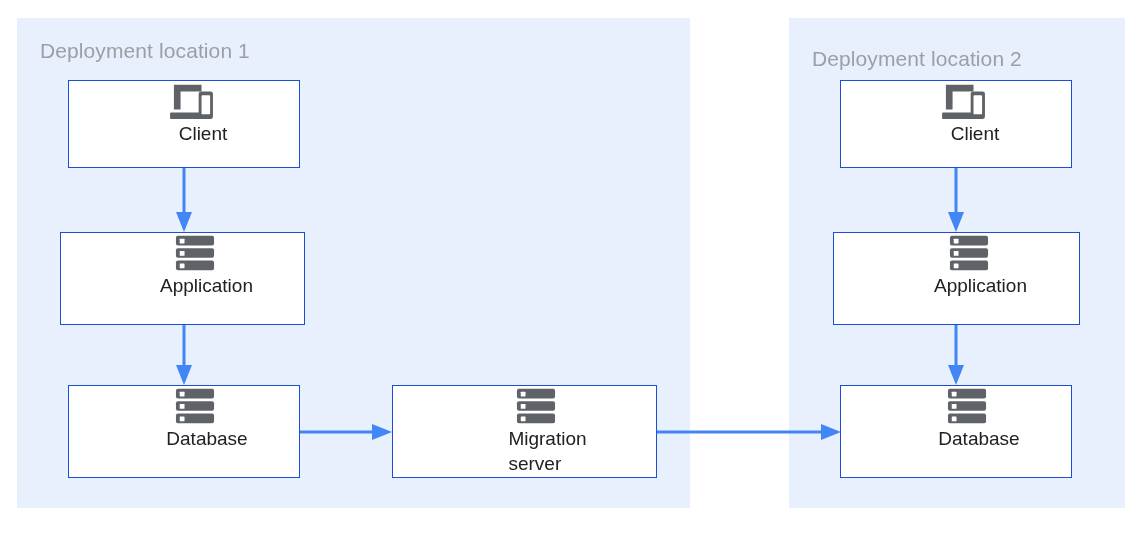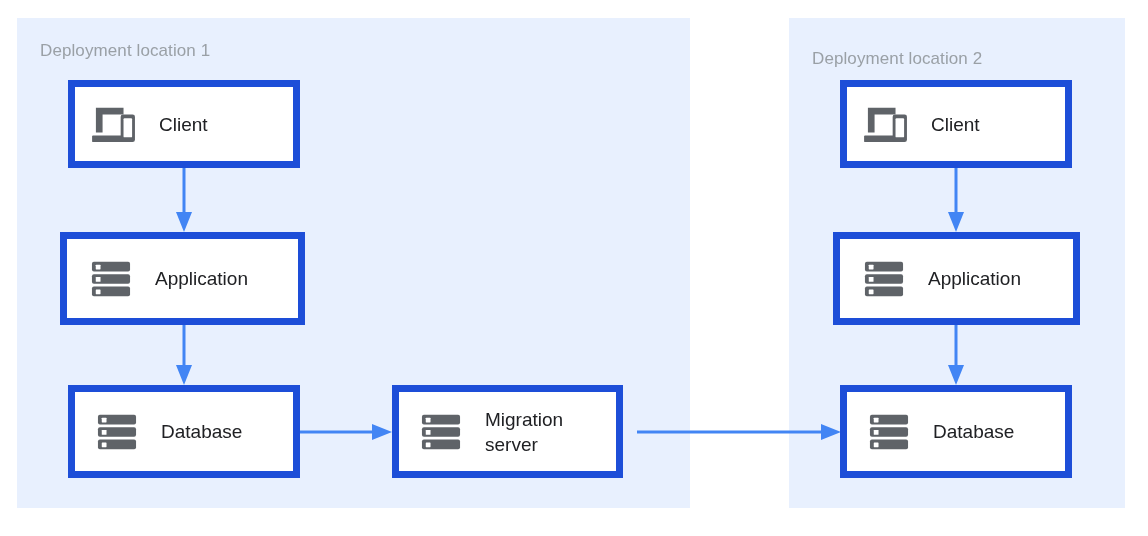--- a/index.html
+++ b/index.html
@@ -11,35 +11,36 @@
   }
   #stage{position:relative;width:1148px;height:536px;}
 
   .zone{
     position:absolute;
     background:#E8F0FE;
   }
   .zone-label{
     position:absolute;
     color:#9AA0A6;
-    font-size:17px;
+    font-size:21px;
     line-height:20px;
     letter-spacing:.1px;
     white-space:nowrap;
   }
 
   .node{
     position:absolute;
     background:#ffffff;
-    border:7px solid #1d4ed8;
+    border:1px solid #1d4ed8;
     box-sizing:border-box;
     display:flex;
     align-items:center;
     justify-content:flex-start;
     z-index:3;
+    flex-direction:column;
   }
   .node .icon-wrap{
     flex:0 0 auto;
     display:flex;
     align-items:center;
     justify-content:center;
   }
   .node .node-label{
     color:#202124;
     font-size:19px;
@@ -145,21 +146,21 @@
         <rect x="5" y="6" width="5" height="5" rx="0.5" fill="#FFFFFF"></rect>
         <rect x="1" y="16" width="40" height="10" rx="2" fill="#5F6368"></rect>
         <rect x="5" y="19" width="5" height="5" rx="0.5" fill="#FFFFFF"></rect>
         <rect x="1" y="29" width="40" height="10" rx="2" fill="#5F6368"></rect>
         <rect x="5" y="32" width="5" height="5" rx="0.5" fill="#FFFFFF"></rect>
       </svg>
     </span>
     <span class="node-label" style="margin-left:24px;">Database</span>
   </div>
 
-  <div class="node" style="left:392px;top:385px;width:231px;height:93px;padding-left:22px;">
+  <div class="node" style="left:392px;top:385px;width:265px;height:93px;padding-left:22px;">
     <span class="icon-wrap">
       <svg class="icon-server" viewBox="0 0 42 42">
         <rect x="1" y="3" width="40" height="10" rx="2" fill="#5F6368"></rect>
         <rect x="5" y="6" width="5" height="5" rx="0.5" fill="#FFFFFF"></rect>
         <rect x="1" y="16" width="40" height="10" rx="2" fill="#5F6368"></rect>
         <rect x="5" y="19" width="5" height="5" rx="0.5" fill="#FFFFFF"></rect>
         <rect x="1" y="29" width="40" height="10" rx="2" fill="#5F6368"></rect>
         <rect x="5" y="32" width="5" height="5" rx="0.5" fill="#FFFFFF"></rect>
       </svg>
     </span>

